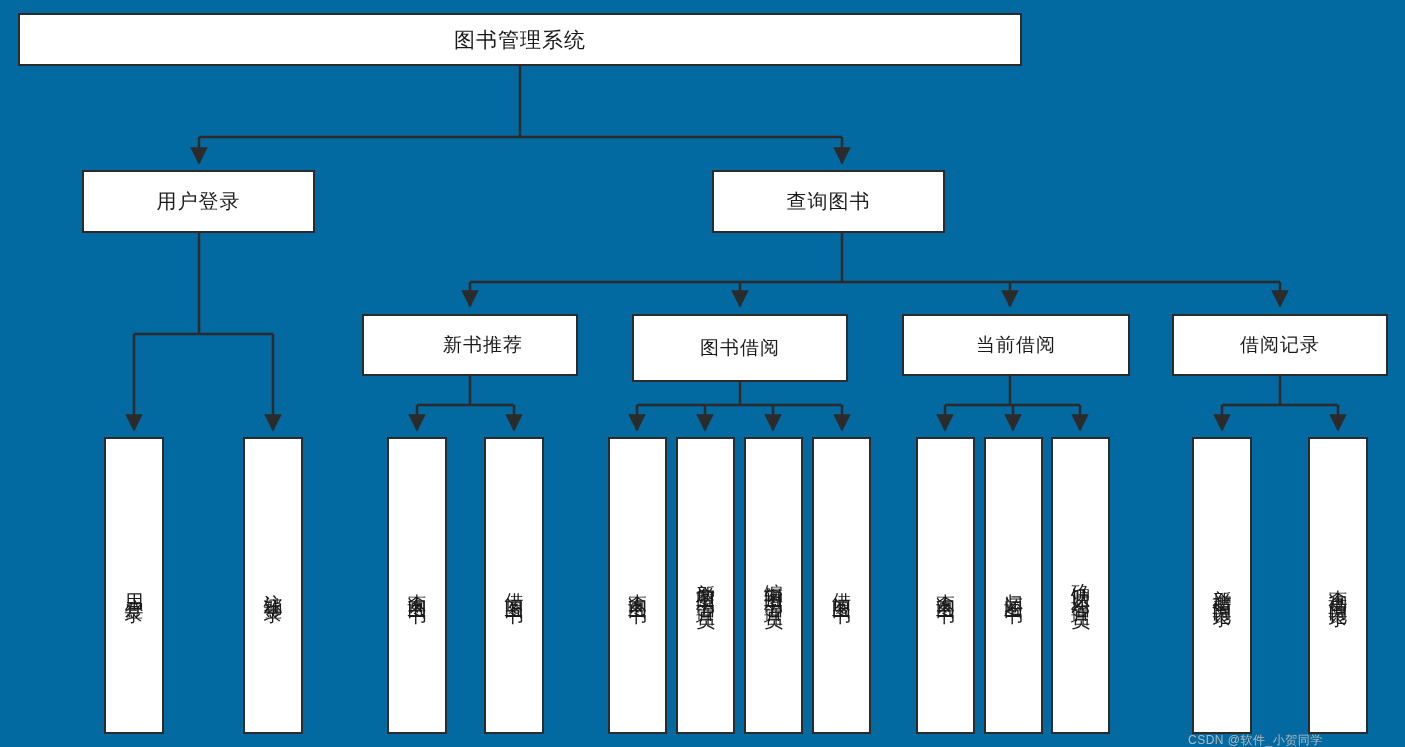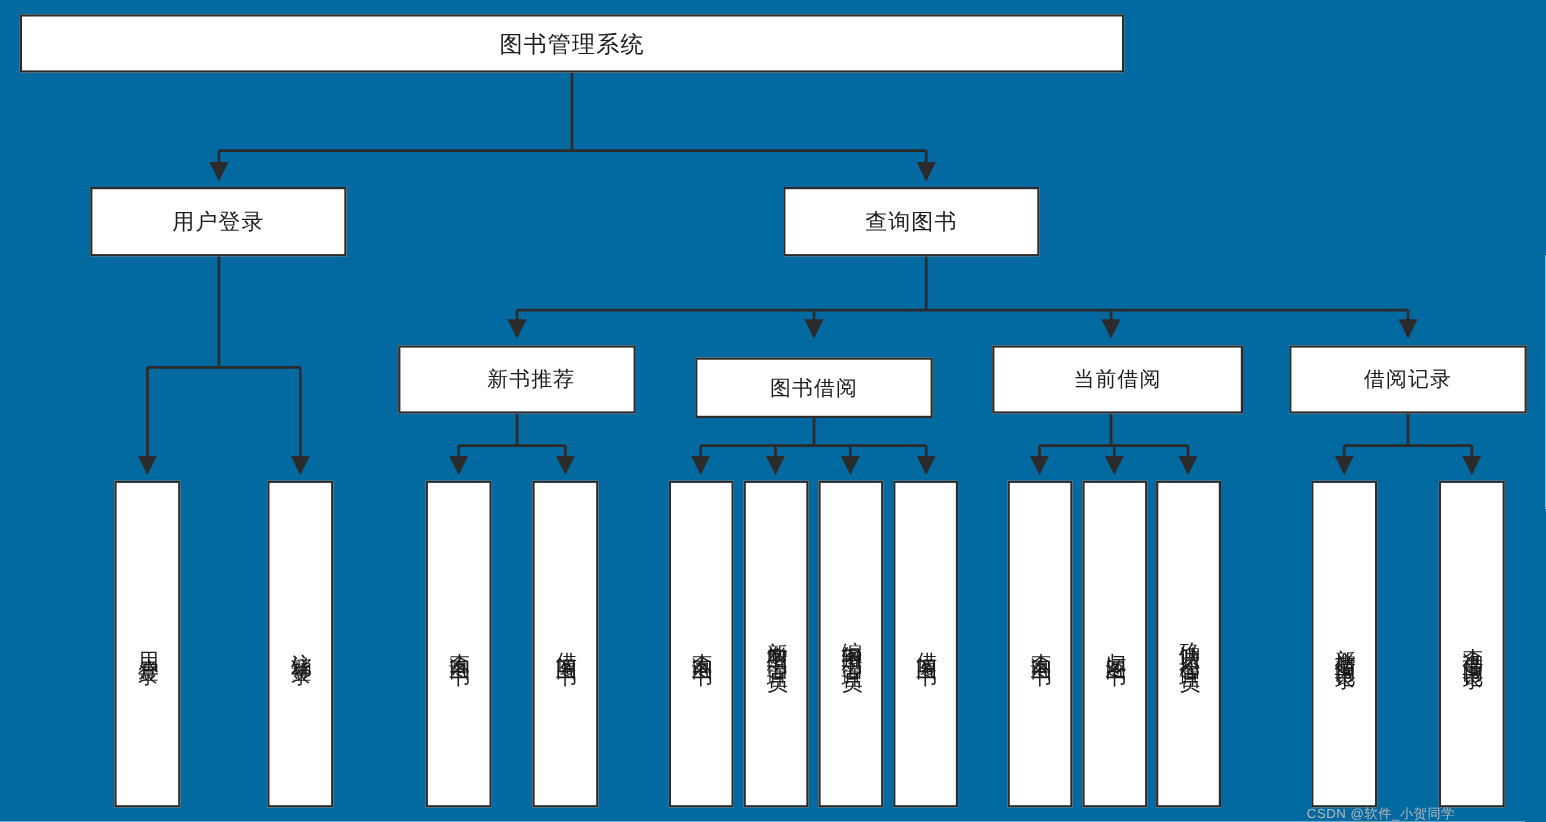--- a/index.html
+++ b/index.html
@@ -125,21 +125,21 @@
       <path d="M 1338 405 L 1338 430" marker-end="url(#arrow)"></path>
     </g>
   </svg>
 
   <div class="node node-root" style="left:18px; top:13px; width:1004px; height:53px;">图书管理系统</div>
 
   <div class="node node-l2" style="left:82px; top:170px; width:233px; height:63px;">用户登录</div>
   <div class="node node-l2" style="left:712px; top:170px; width:233px; height:63px;">查询图书</div>
 
   <div class="node node-l3" style="left:362px; top:314px; width:216px; height:62px;padding-left:26px;">新书推荐</div>
-  <div class="node node-l3" style="left:632px; top:325px; width:216px; height:55px;">图书借阅</div>
+  <div class="node node-l3" style="left:632px; top:314px; width:216px; height:68px;">图书借阅</div>
   <div class="node node-l3" style="left:902px; top:314px; width:228px; height:62px;">当前借阅</div>
   <div class="node node-l3" style="left:1172px; top:314px; width:216px; height:62px;">借阅记录</div>
 
   <div class="node node-leaf" style="left:104px; top:437px; width:60px; height:297px;">用户登录</div>
   <div class="node node-leaf" style="left:243px; top:437px; width:60px; height:297px;">注销登录</div>
 
   <div class="node node-leaf" style="left:387px; top:437px; width:60px; height:297px;">查询图书</div>
   <div class="node node-leaf" style="left:484px; top:437px; width:60px; height:297px;">借阅图书</div>
 
   <div class="node node-leaf" style="left:608px; top:437px; width:59px; height:297px;">查询图书</div>

